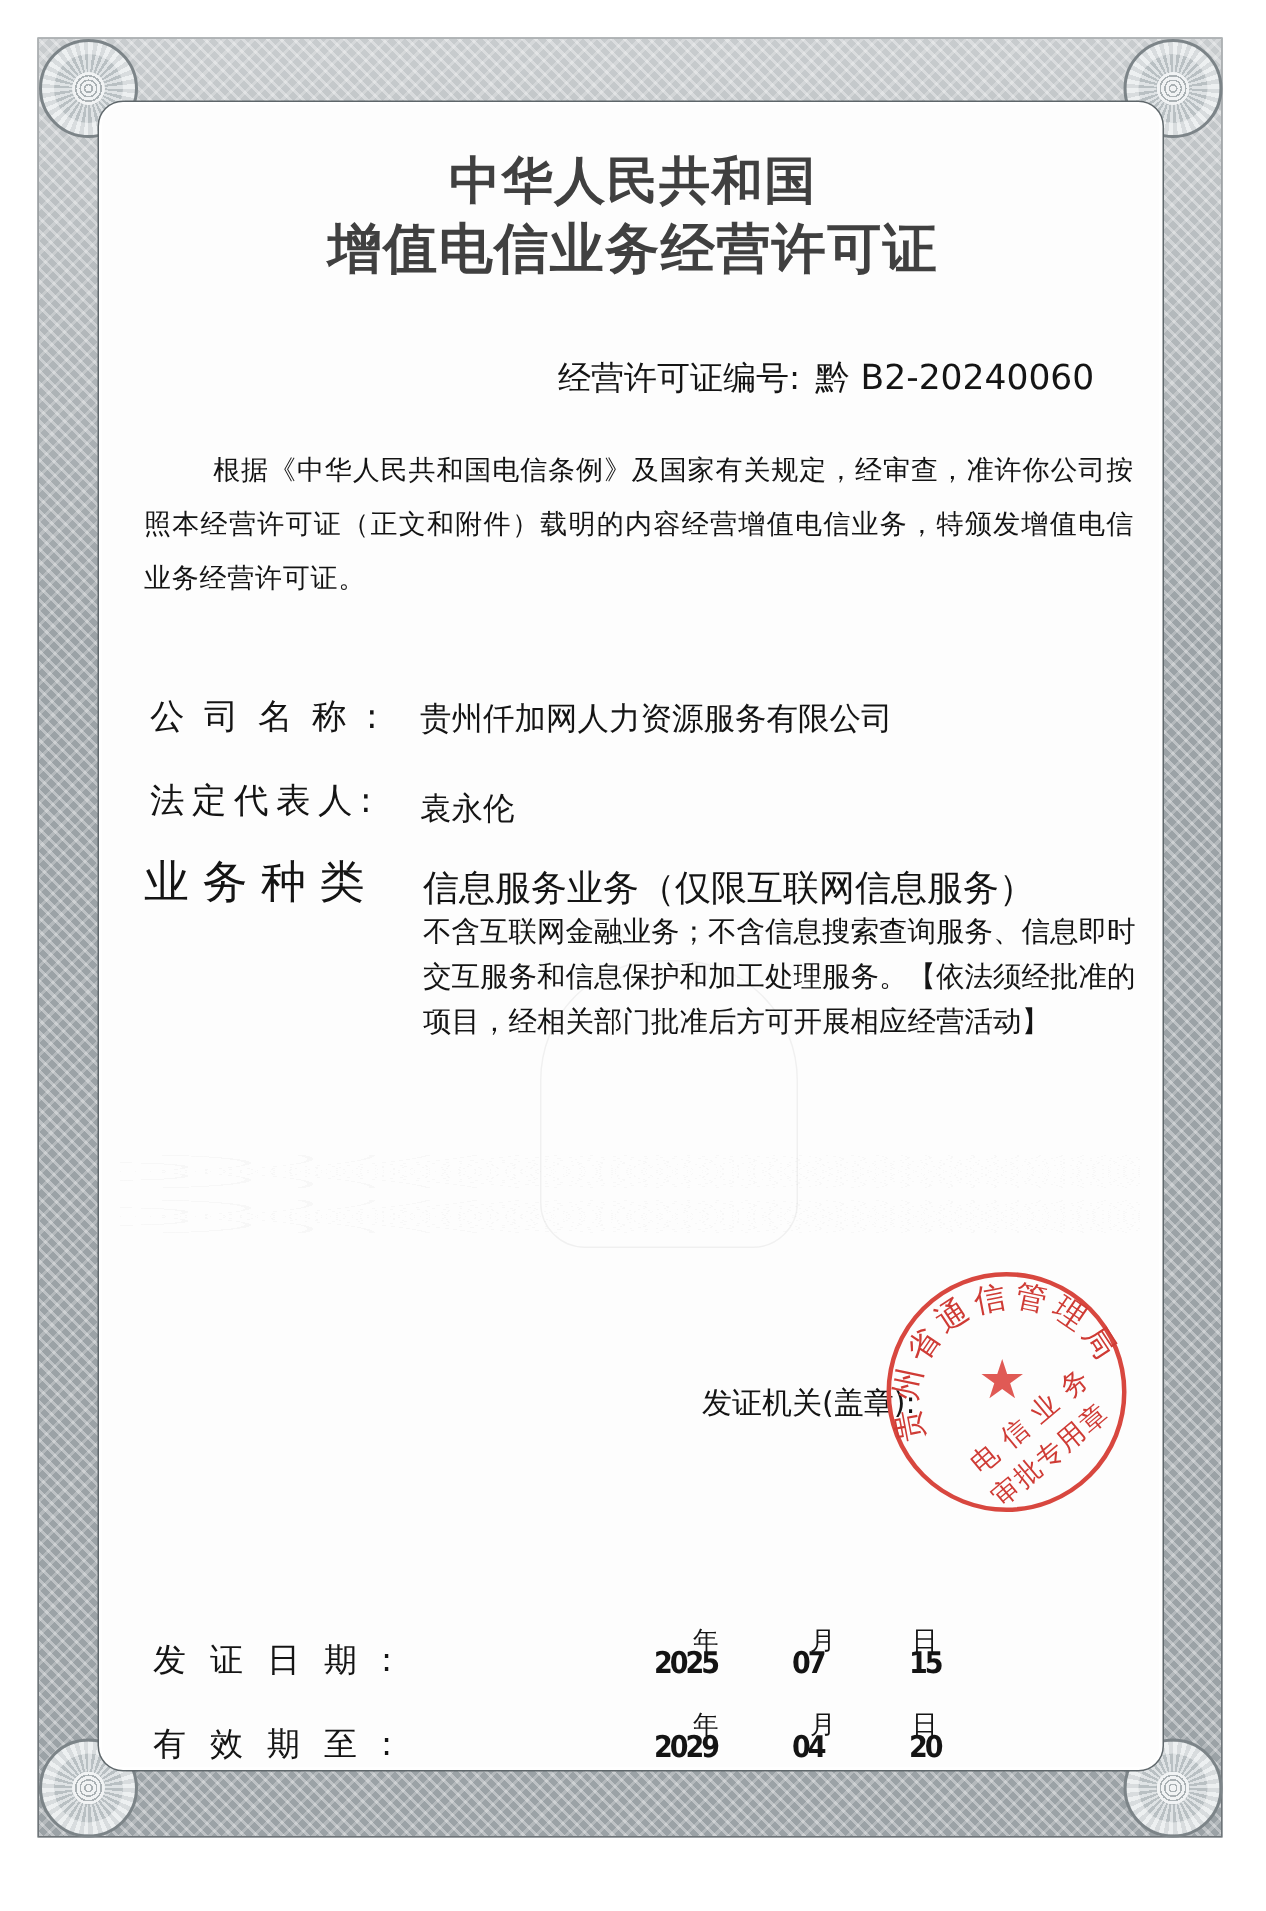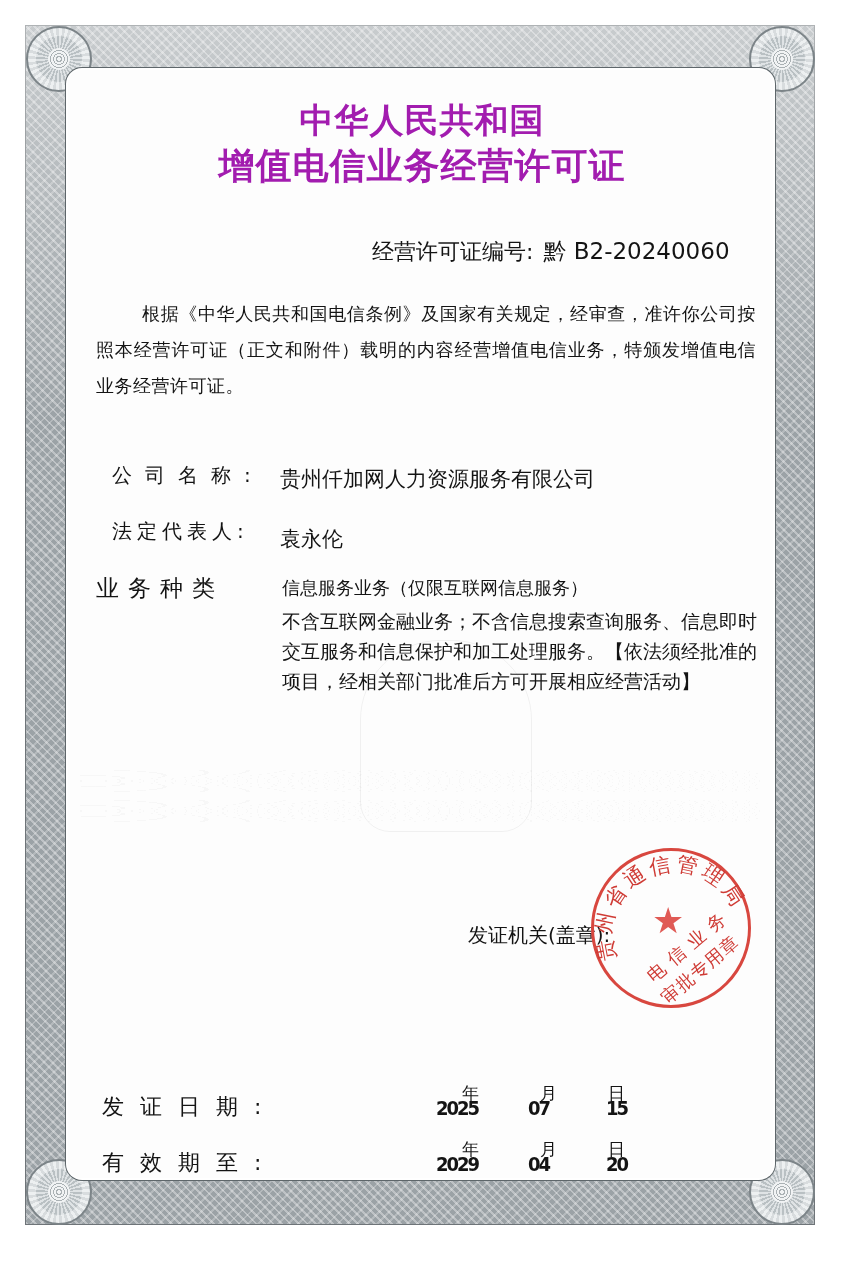--- a/index.html
+++ b/index.html
@@ -52,48 +52,48 @@
     border:1px solid rgba(0,0,0,0.05); border-radius:80px 80px 30px 30px;
   }
   .wm-band {
     position:absolute; left:80px; width:680px; height:22px;
     background:repeating-radial-gradient(ellipse at 0 50%, rgba(0,0,0,0.025) 0 1px, transparent 1px 10px);
   }
 
   
   .title {
     position:absolute; left:0; width:844px; text-align:center;
-    font-family:"DejaVu Sans", sans-serif; font-weight:bold; color:#a21caf;
+    font-family:"DejaVu Sans", sans-serif; font-weight:bold; color:#404040;
   }
   .title1 { top:98px; font-size:34px; letter-spacing:1px; }
   .title2 { top:142px; font-size:36px; letter-spacing:1px; }
 
   .license-no {
     position:absolute; left:372px; top:236px; font-size:22px; white-space:nowrap;
   }
   .license-no .lbl { font-weight:normal; }
   .license-no .val { font-size:23px; margin-left:10px; }
 
   .preamble {
     position:absolute; left:96px; top:296px; width:660px; font-size:18px; line-height:36px;
     text-align:justify; letter-spacing:0.5px;
   }
   .preamble .indent { display:inline-block; width:46px; }
 
   .field-label {
-    position:absolute; left:112px; font-size:20px; white-space:nowrap; letter-spacing:13px;
+    position:absolute; left:100px; font-size:23px; white-space:nowrap; letter-spacing:13px;
   }
   .field-label.tight { letter-spacing:5px; }
   .field-value {
     position:absolute; left:280px; font-size:21px; white-space:nowrap;
   }
   .scope-label {
-    position:absolute; left:96px; top:574px; font-size:23px; line-height:29px; letter-spacing:9px;
+    position:absolute; left:96px; top:574px; font-size:30px; line-height:29px; letter-spacing:9px;
   }
-  .scope-main { position:absolute; left:282px; top:576px; font-size:18px; }
+  .scope-main { position:absolute; left:282px; top:576px; font-size:24px; }
   .scope-detail {
     position:absolute; left:282px; top:606px; width:478px; font-size:19px; line-height:30px;
   }
 
   .issuer-label { position:absolute; left:468px; top:922px; font-size:20px; white-space:nowrap; }
 
   
   .stamp {
     position:absolute; left:591px; top:848px; width:160px; height:160px; border-radius:50%;
     border:3px solid #d8473f; box-sizing:border-box; color:#cf3b35;

